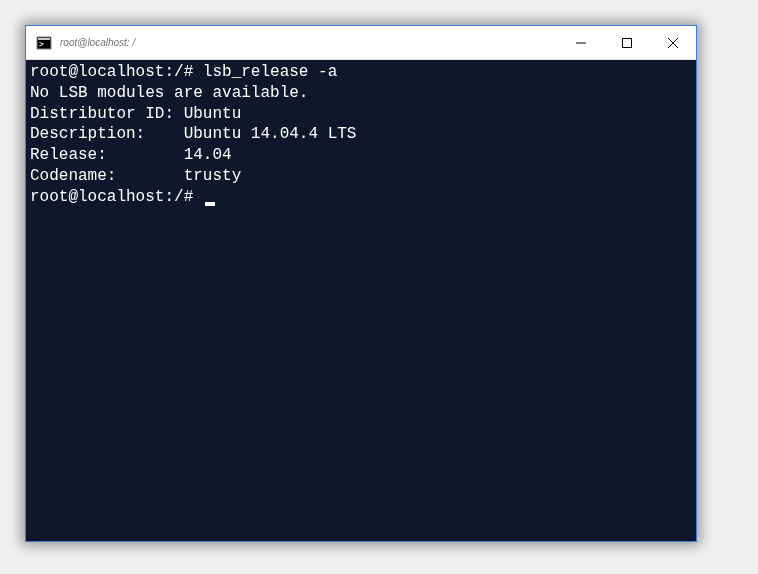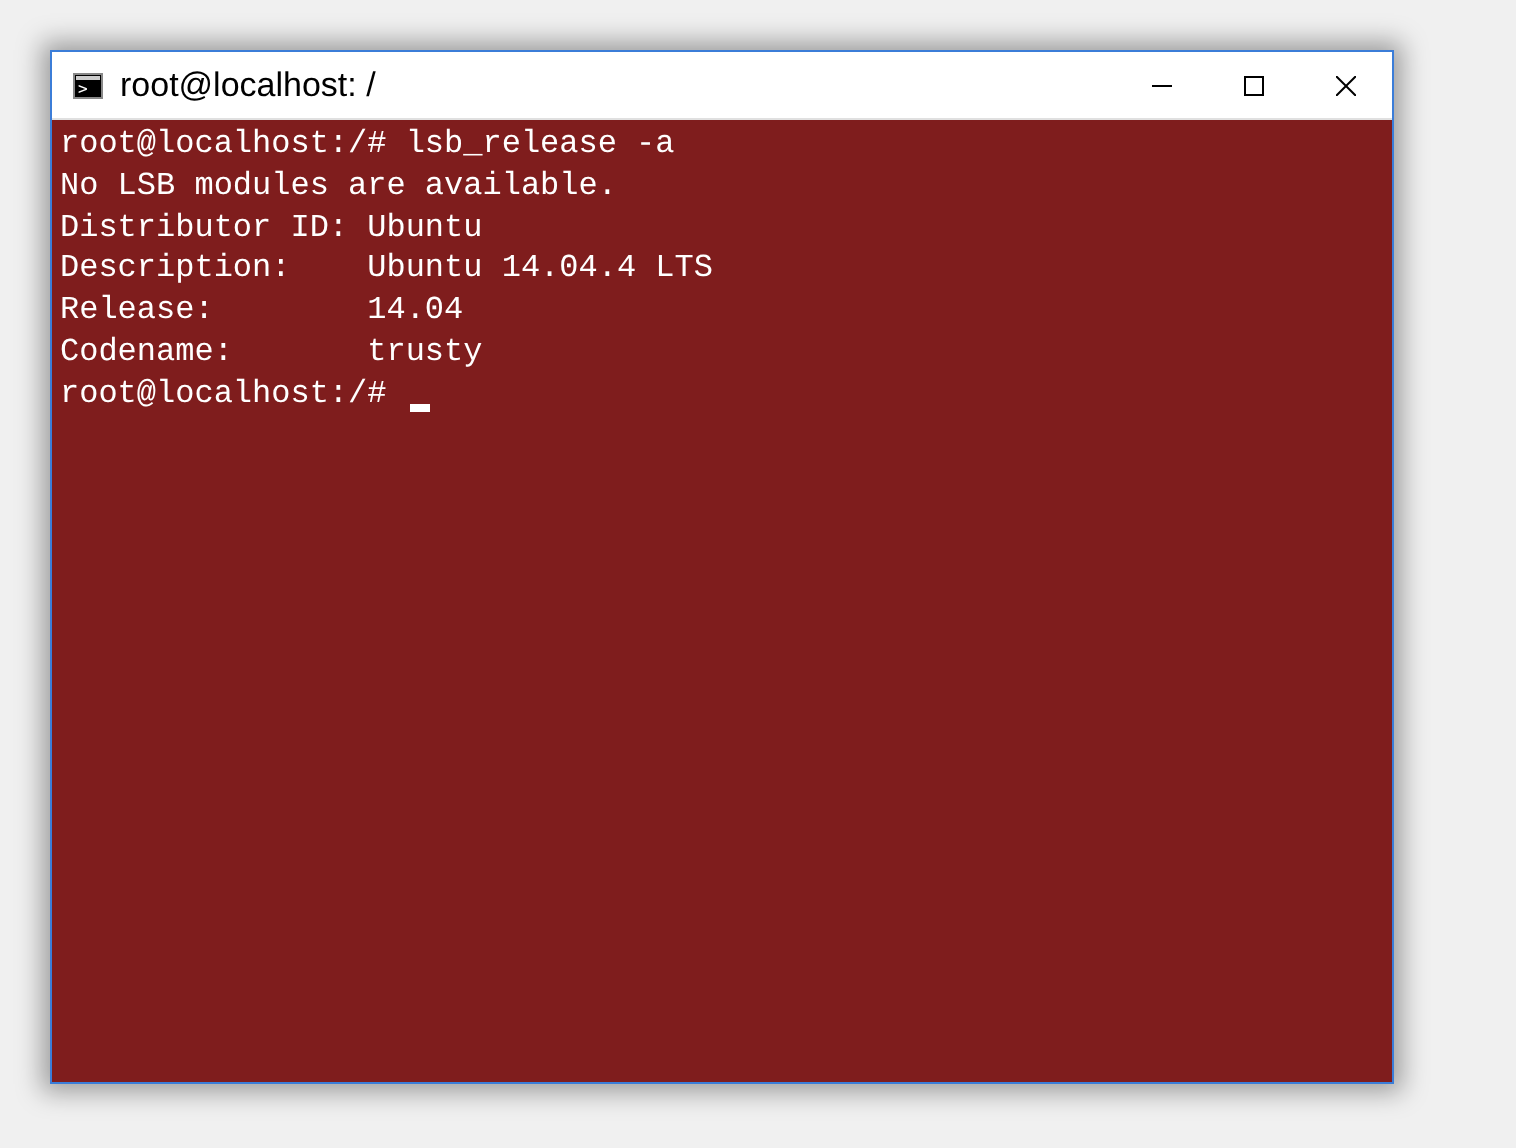--- a/index.html
+++ b/index.html
@@ -37,41 +37,42 @@
       margin-right: 8px;
       display: flex;
       align-items: center;
       justify-content: center;
     }
     .titlebar-icon svg {
       width: 16px;
       height: 16px;
     }
     .titlebar-title {
-      font-size: 17px;
-      color: #000000;
+      font-size: 10px;
+      color: #737373;
       flex: 1;
+      font-style: italic;
     }
     .titlebar-controls {
       display: flex;
       height: 100%;
     }
     .titlebar-btn {
       width: 46px;
       height: 100%;
       display: flex;
       align-items: center;
       justify-content: center;
       background: transparent;
       border: none;
       cursor: default;
     }
     .terminal {
       flex: 1;
-      background: #7f1d1d;
+      background: #0f172a;
       color: #ffffff;
       font-family: "Consolas", "Courier New", monospace;
       font-size: 16px;
       line-height: 1.3;
       padding: 2px 4px;
       white-space: pre;
       overflow: hidden;
     }
     .terminal-line {
       display: block;

